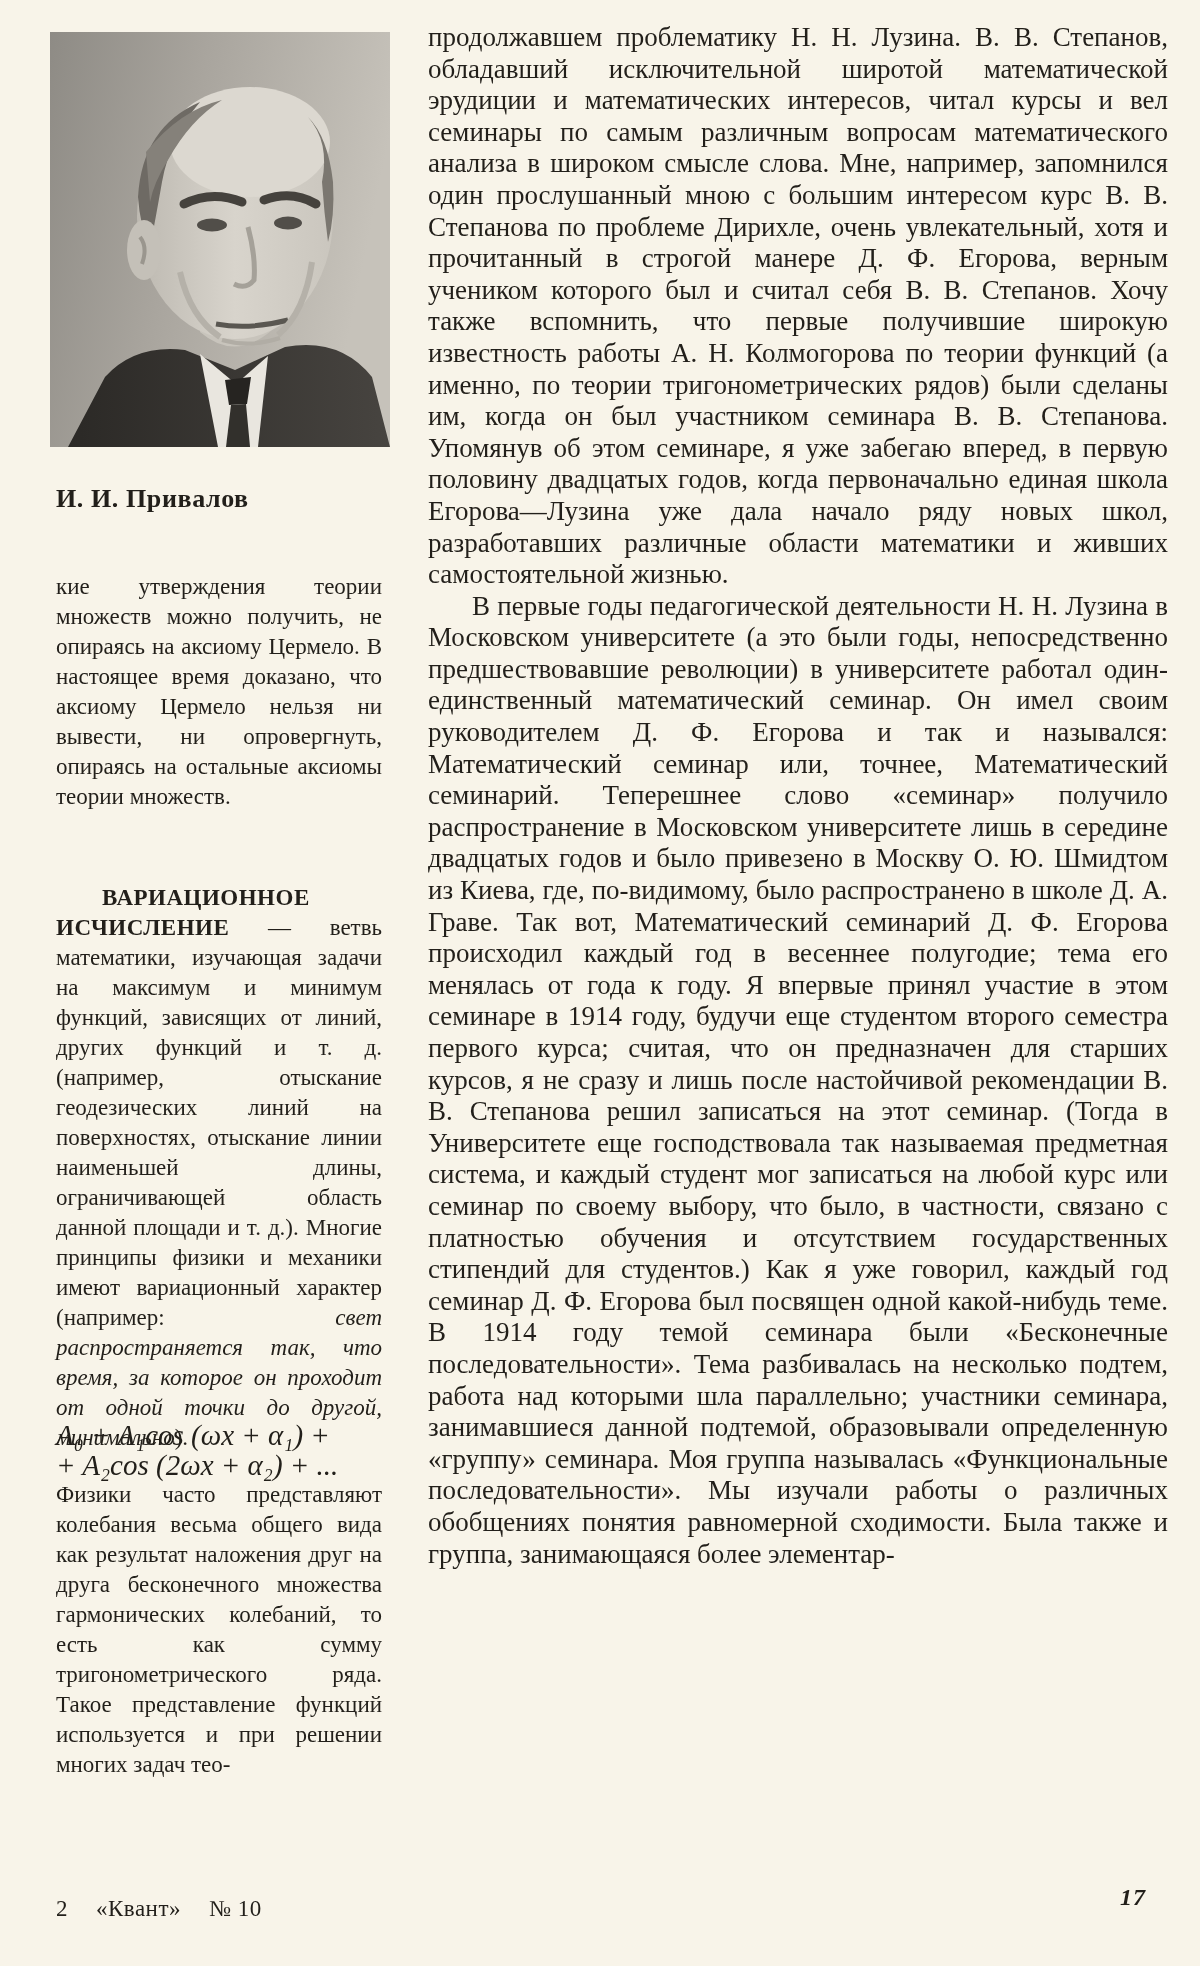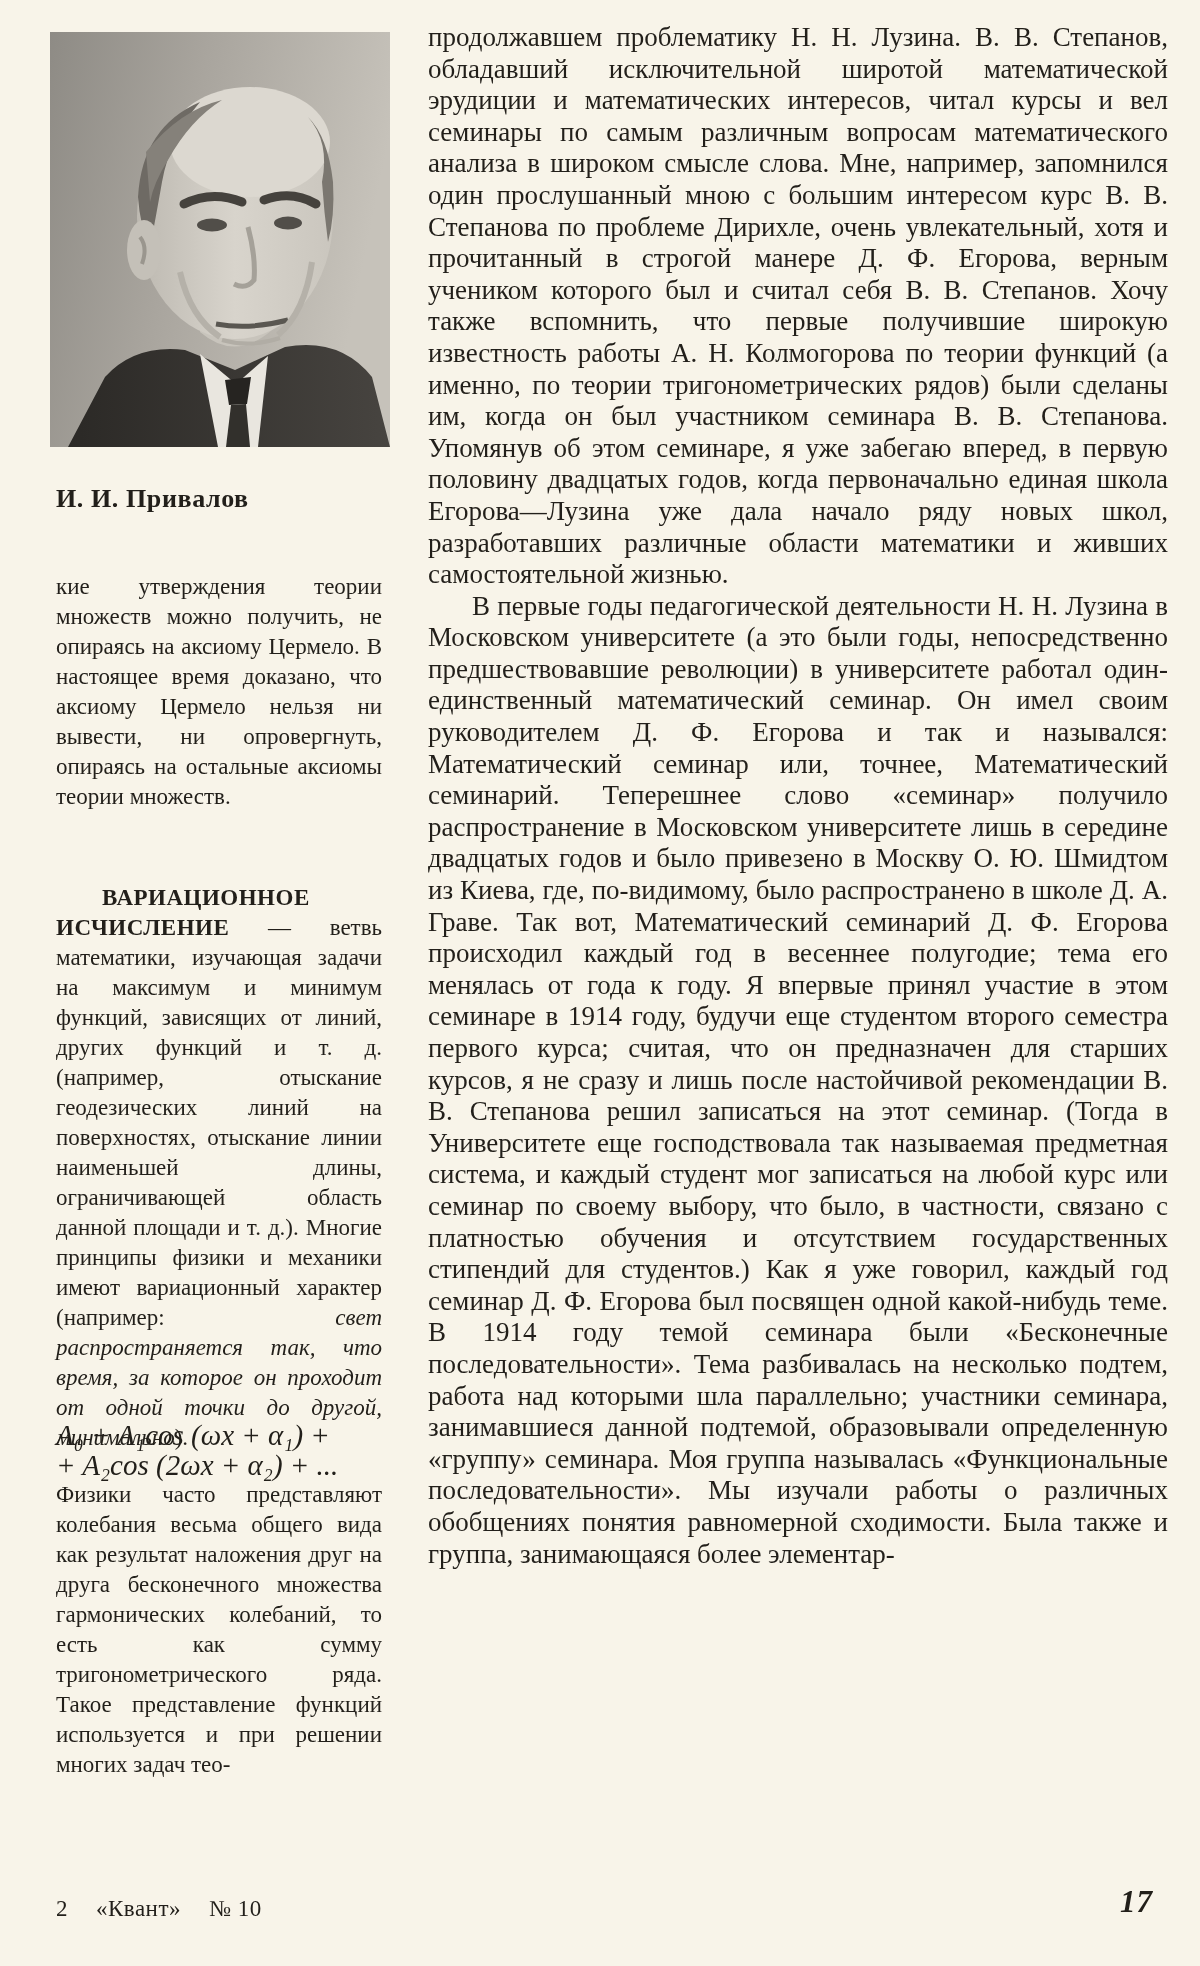--- a/index.html
+++ b/index.html
@@ -53,21 +53,21 @@
   .rc p.indent{text-indent:44px;}
 
   
   .footer{
     position:absolute;left:56px;top:1896px;
     font-size:23px;letter-spacing:.5px;text-align:center;
   }
   .footer .sep{display:inline-block;width:28px;}
   .pagenum{
     position:absolute;left:1120px;top:1884px;
-    font-size:31px;font-weight:bold;font-style:italic;
+    font-size:24px;font-weight:bold;font-style:italic;
     letter-spacing:1px;
   }
 </style>
 </head>
 <body>
 
 <div class="page">
 
   <div class="photo">
     <svg viewBox="0 0 340 415" preserveAspectRatio="none">

